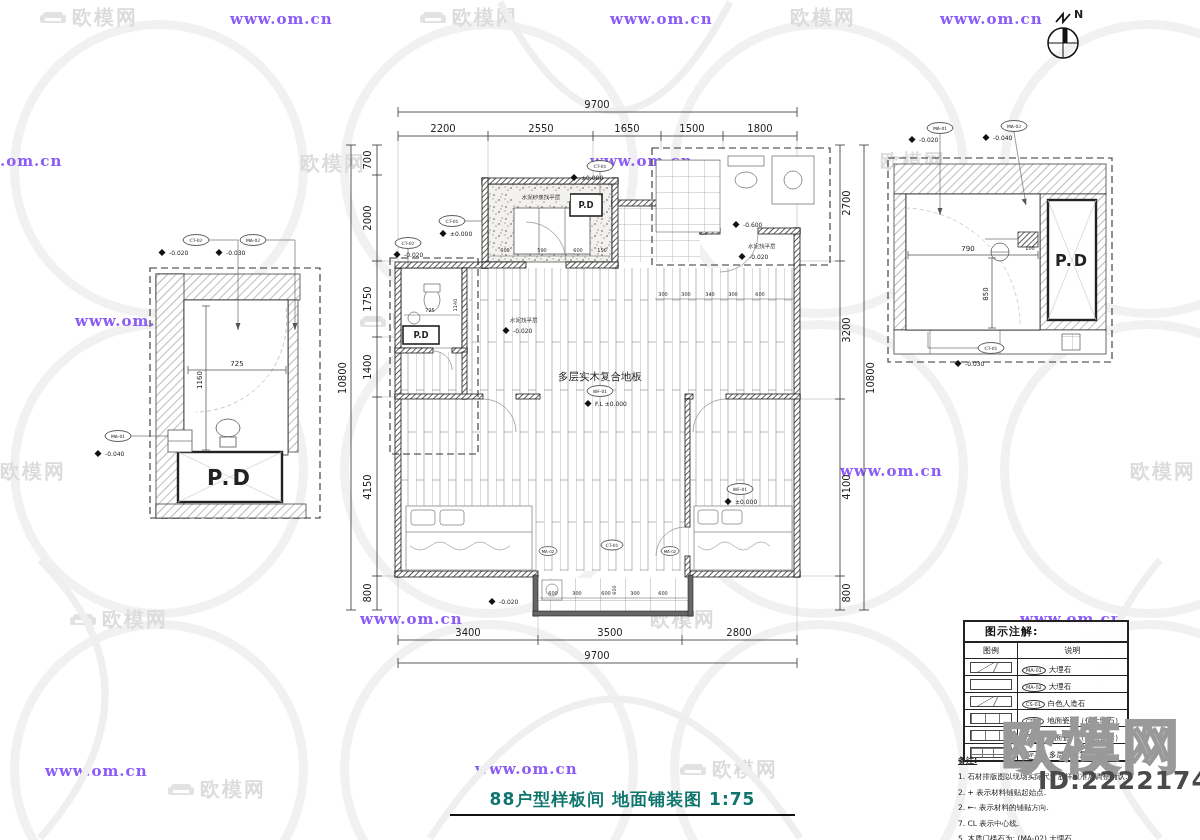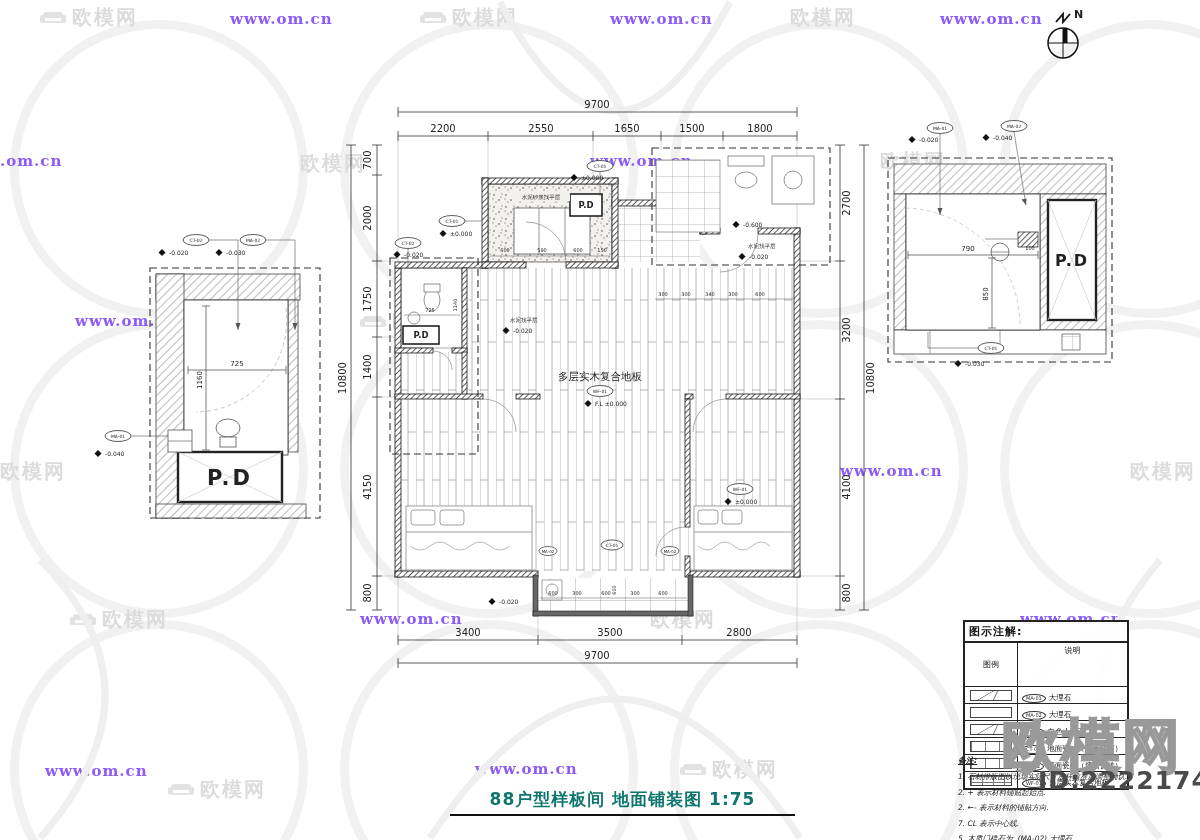--- a/index.html
+++ b/index.html
@@ -14,40 +14,40 @@
   .wm-c{position:absolute;border:9px solid #f1f1f1;border-radius:50%;}
   .sofa{opacity:.8}
 
   
   #drawing{position:absolute;left:0;top:0;z-index:1;}
   svg text{font-family:"DejaVu Sans","Liberation Sans",sans-serif;fill:#222;}
 
   
   .legend{position:absolute;left:963px;top:620px;width:162px;z-index:2;background:rgba(255,255,255,.92);
           border:2px solid #222;font-size:8px;color:#111;}
-  .lg-title{font-size:11px;font-weight:bold;padding:2px 4px;border-bottom:2px solid #222;letter-spacing:1px;}
+  .lg-title{font-size:11px;font-weight:bold;padding:2px 20px;border-bottom:2px solid #222;letter-spacing:1px;}
   .lg-head{display:flex;border-bottom:1.5px solid #222;text-align:center;font-size:8px;}
-  .lg-head .c1{width:52px;border-right:1px solid #222;padding:16px 0;}
+  .lg-head .c1{width:52px;border-right:1px solid #222;padding:2px 0;}
   .lg-head .c2{flex:1;padding:2px 0;}
   .lg-row{display:flex;border-bottom:1px solid #222;align-items:flex-end;height:16px;}
   .lg-row .c1{width:52px;border-right:1px solid #222;display:flex;justify-content:center;align-items:center;height:100%;}
   .lg-row .c2{flex:1;display:flex;align-items:center;gap:3px;padding-left:4px;font-size:7.5px;white-space:nowrap;}
   .lg-row:last-child{border-bottom:none;}
   .sw{width:42px;height:11px;border:1px solid #444;background:#fff;box-sizing:border-box;}
   .sw.marble{background:linear-gradient(115deg,transparent 58%,rgba(110,110,110,.9) 60%,transparent 63%),
              linear-gradient(150deg,transparent 38%,rgba(110,110,110,.9) 40%,transparent 43%);}
   .sw.grid2{background-image:linear-gradient(90deg,#777 1px,transparent 1px);background-size:14px 100%;}
   .sw.grid4{background-image:linear-gradient(90deg,#777 1px,transparent 1px),linear-gradient(#777 1px,transparent 1px);background-size:11px 6px;}
   .oval{display:inline-block;border:1px solid #333;border-radius:50%;font-size:5px;line-height:7px;
         padding:0 3px;background:#fff;color:#222;}
 
   
   .notes{position:absolute;left:958px;top:753px;width:225px;z-index:2;font-size:7.5px;color:#222;line-height:2.05;}
   .notes .nt{font-weight:bold;text-decoration:underline;font-size:8px;}
-  .notes div{white-space:nowrap;font-style:italic;}
+  .notes div{white-space:nowrap;}
 
   
   .title{position:absolute;left:450px;top:788px;width:345px;text-align:center;z-index:2;
          font-size:17px;font-weight:bold;letter-spacing:1px;color:#0f766e;
          border-bottom:2px solid #111;padding-bottom:3px;}
   .brand-big{position:absolute;left:1002px;top:708px;z-index:3;font-size:58px;font-weight:bold;
              color:#fff;-webkit-text-stroke:2.5px #999;letter-spacing:2px;
              font-family:"DejaVu Serif","Liberation Serif",serif;}
   .footer-id{position:absolute;left:1038px;top:766px;z-index:4;font-size:25px;font-weight:bold;
              color:#4a4a4a;letter-spacing:1px;}

